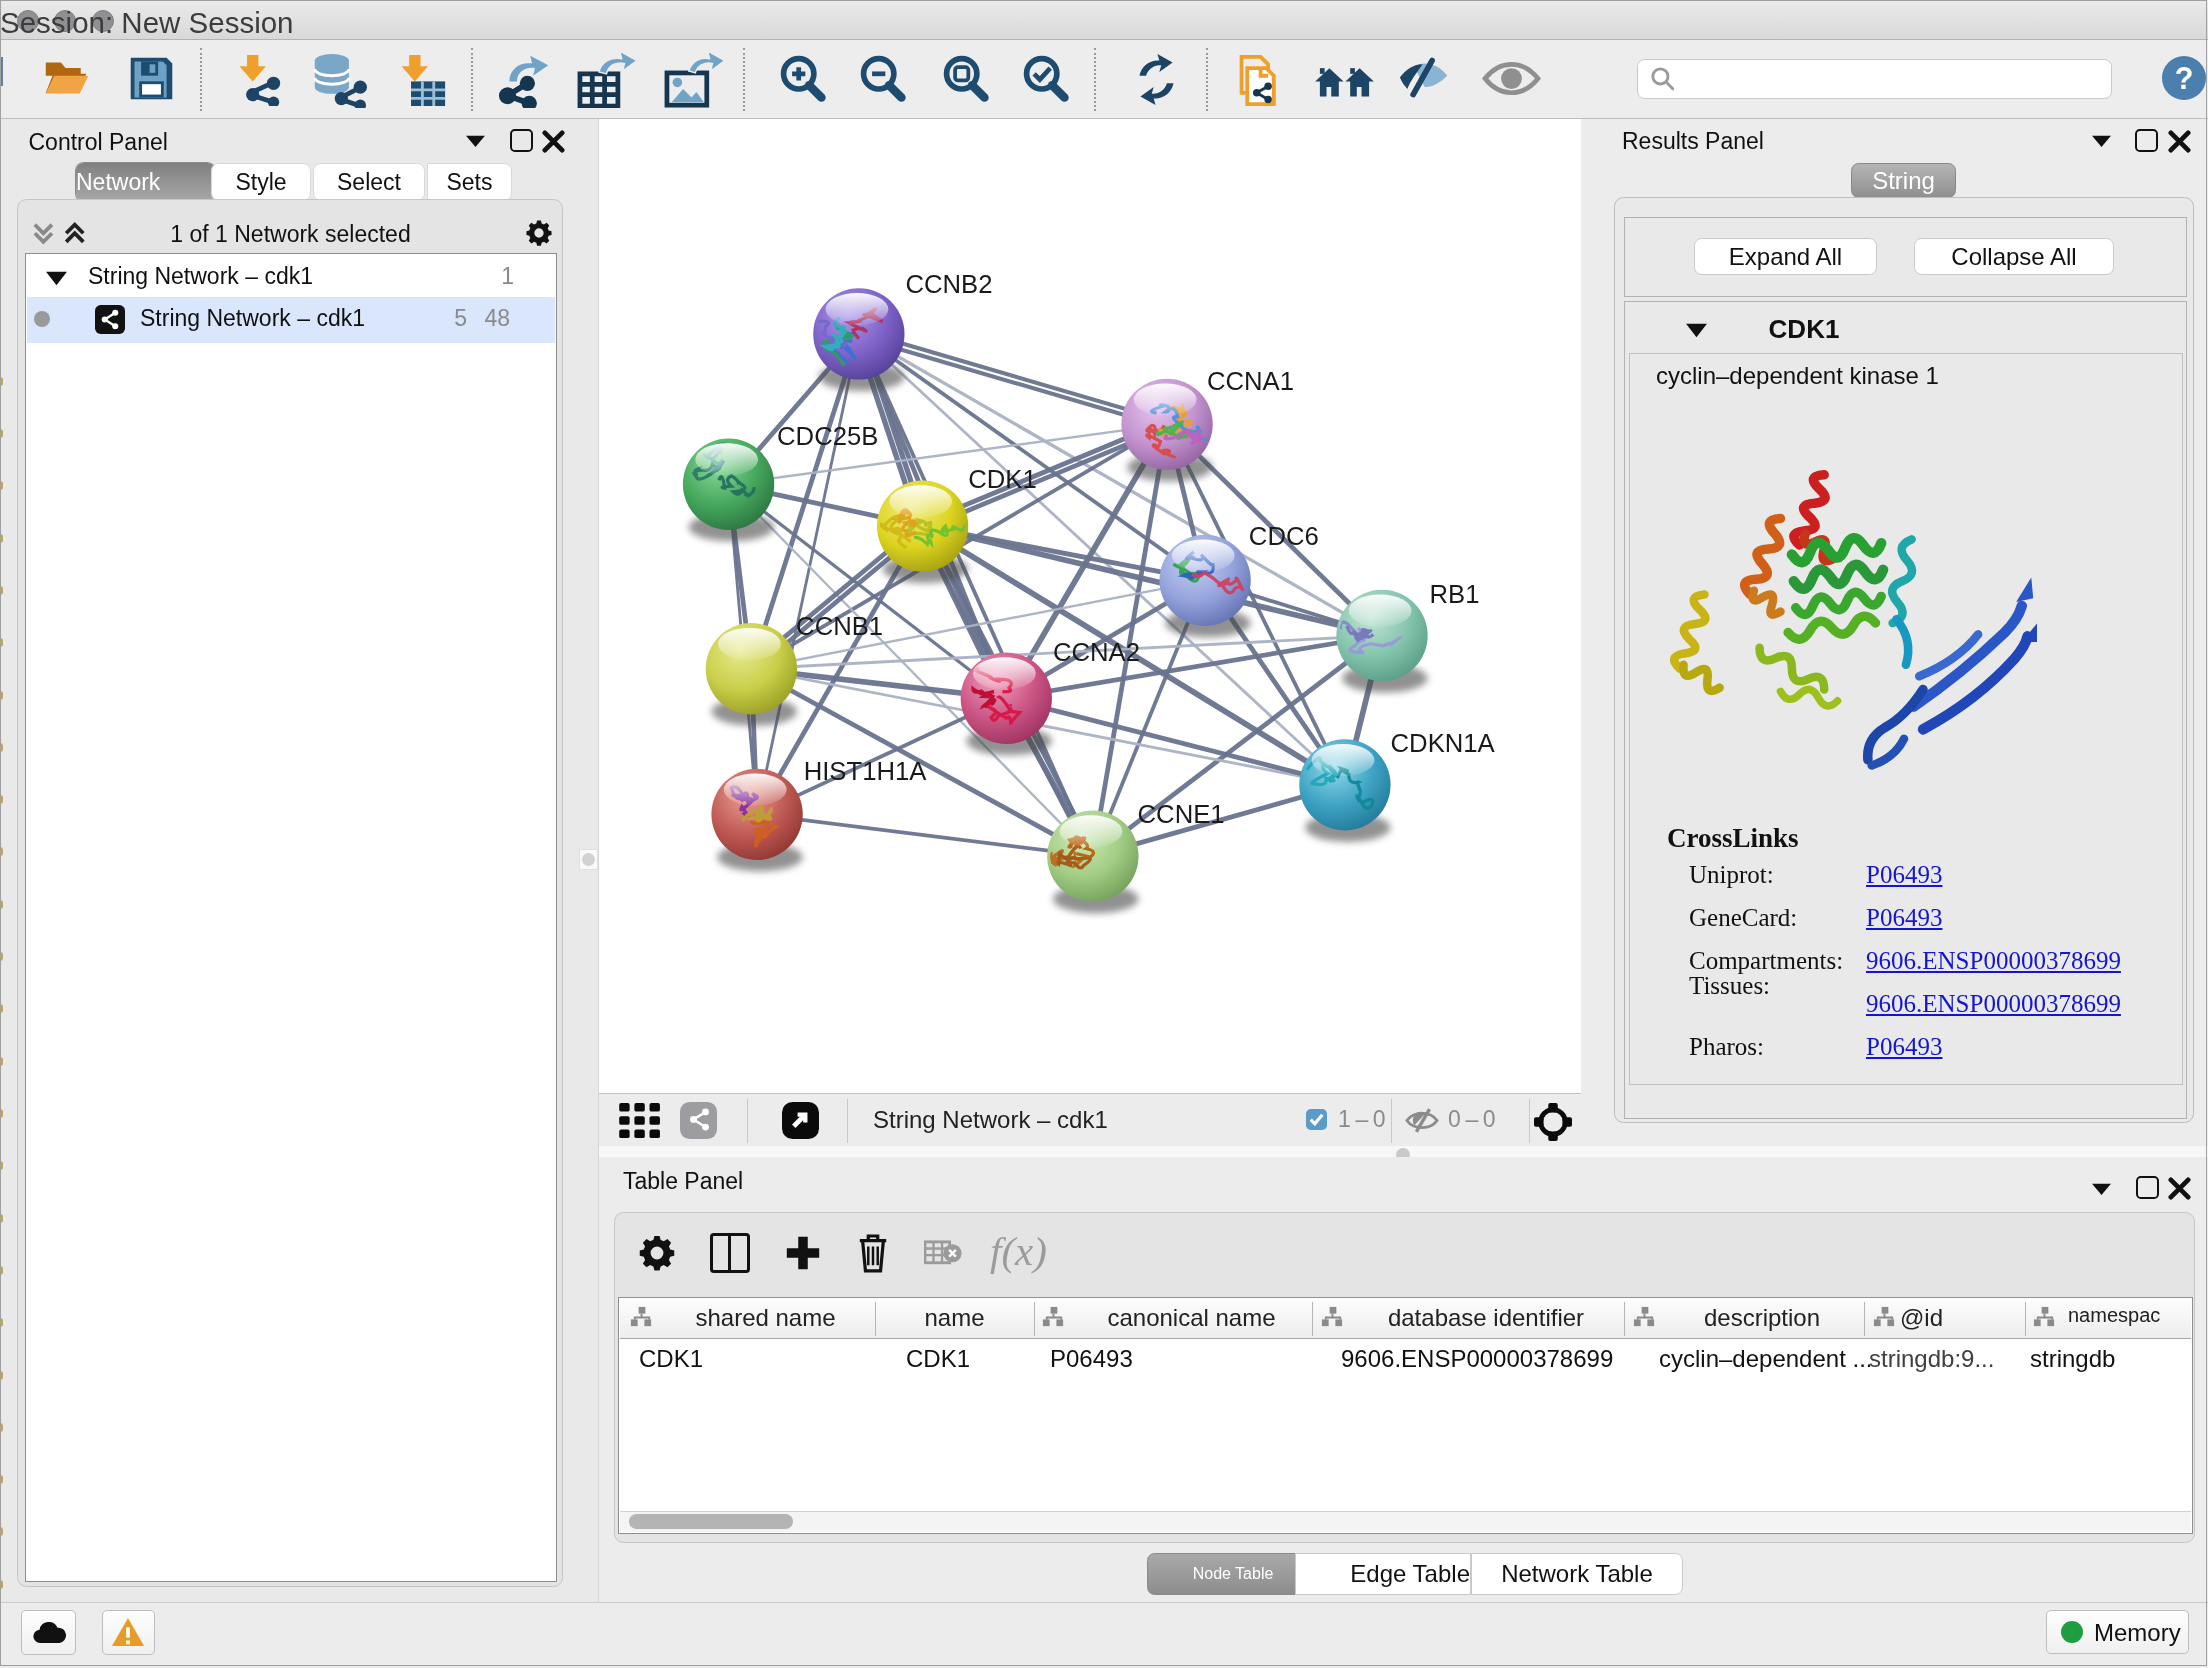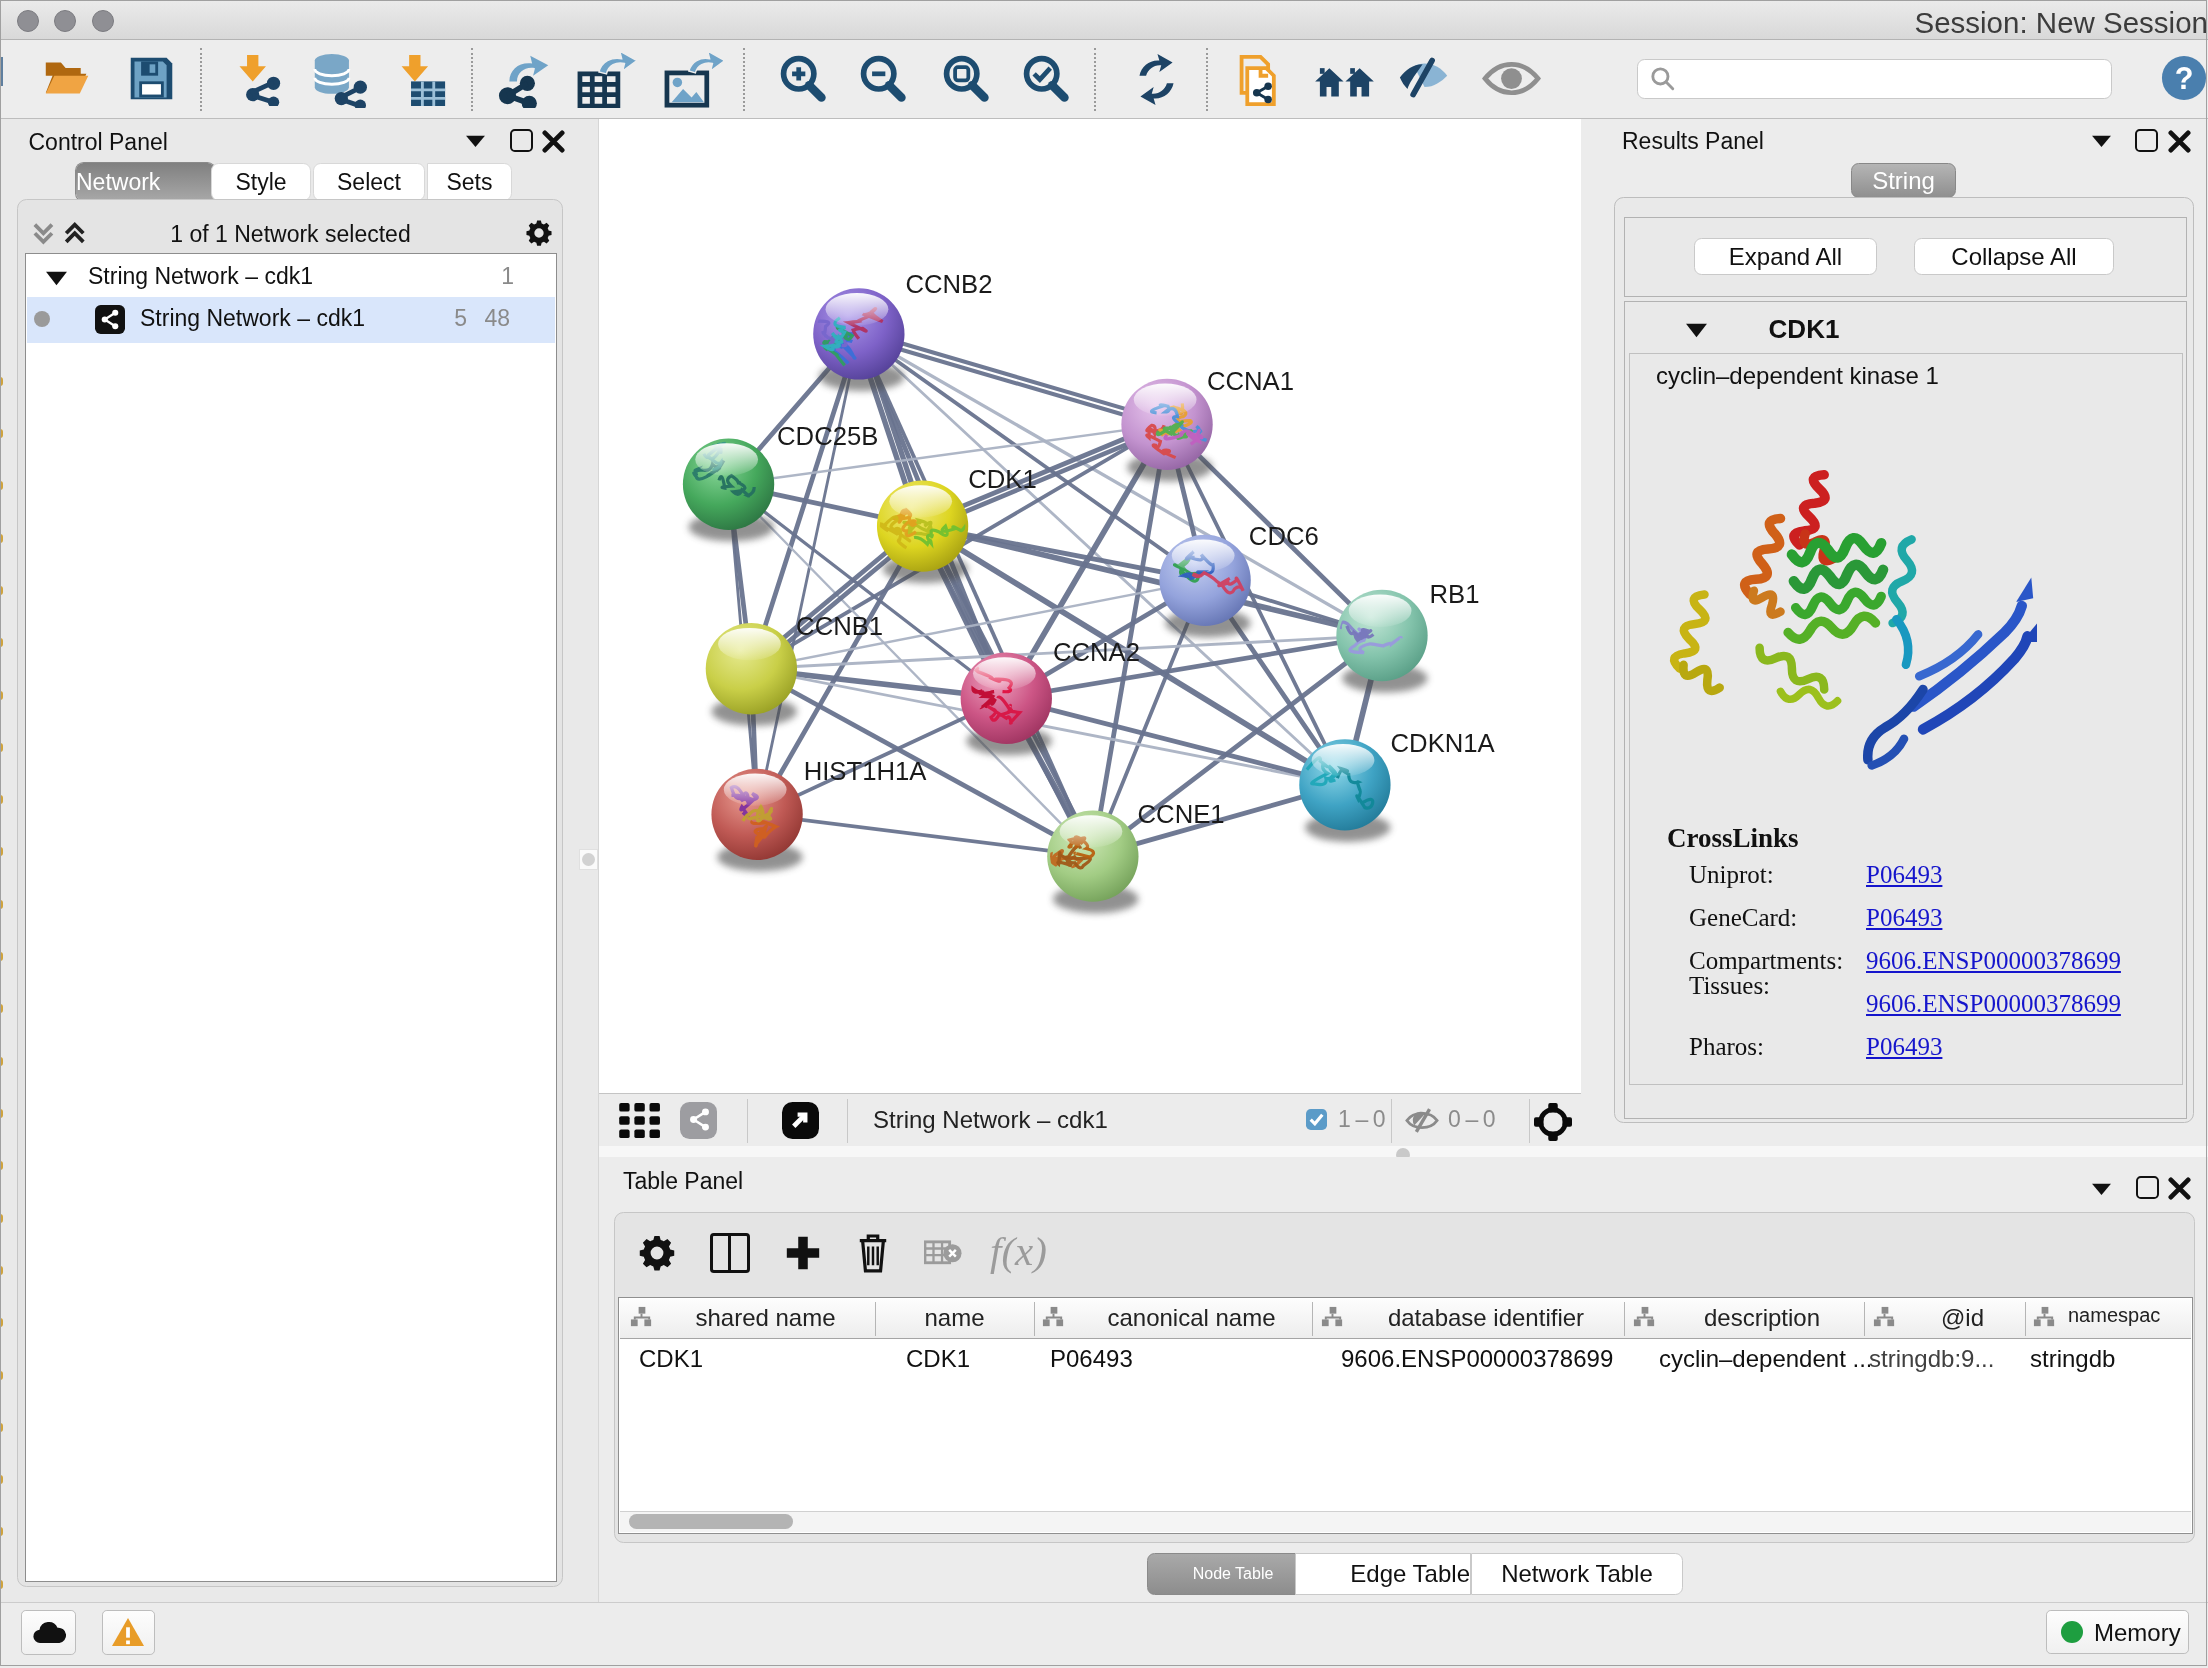--- a/index.html
+++ b/index.html
@@ -6,21 +6,21 @@
 html,body { width:2208px; height:1668px; overflow:hidden; }
 body { font-family:"Liberation Sans", sans-serif; background:#ececec; position:relative; }
 .abs { position:absolute; }
 
 
 #titlebar { left:0; top:0; width:2208px; height:40px;
   background:linear-gradient(#ebebeb,#d8d8d8);
   border-bottom:1px solid #b3b3b3; }
 .tl { position:absolute; top:9.5px; width:22px; height:22px; border-radius:50%;
   background:#8f8f94; border:1px solid #7c7c81; }
-#title { position:absolute; top:5.7px; left:0; width:2208px; text-align:right;
+#title { position:absolute; top:5.7px; left:0; width:2208px; text-align:left;
   font-size:29.5px; color:#3c3c3c; }
 
 
 #toolbar { left:0; top:40px; width:2208px; height:79px; background:#ededed;
   border-bottom:1.9px solid #bdbdbd; }
 .tsep { position:absolute; top:7.6px; height:63px; width:0;
   border-left:2.9px dotted #9a9a9a; }
 .ticon { position:absolute; top:13.3px; }
 #searchbox { position:absolute; left:1637px; top:19px; width:475px; height:40px;
   background:#fff; border:1.9px solid #c9c9c9; border-radius:7.6px; }
@@ -781,21 +781,21 @@
     </svg>
   <div style="position:absolute;left:1061px;top:147px;width:204px;text-align:center;font-size:24px;color:#222;">description</div>
   <svg class="treeic" style="position:absolute;left:1273px;top:148px;" width="25" height="25" viewBox="0 0 26 26">
       <g fill="#8a8a8a">
         <rect x="10" y="2" width="7" height="7"></rect>
         <rect x="2" y="15" width="7" height="7"></rect>
         <rect x="16" y="15" width="7" height="7"></rect>
         <path d="M13 9 v4 M6 15 v-2 h15 v2" stroke="#8a8a8a" stroke-width="2" fill="none"></path>
       </g>
     </svg>
-  <div style="position:absolute;left:1301px;top:147px;width:125px;text-align:center;font-size:24px;color:#222;">@id</div>
+  <div style="position:absolute;left:1301px;top:147px;width:125px;font-size:24px;color:#222;">@id</div>
   <svg class="treeic" style="position:absolute;left:1433px;top:148px;" width="25" height="25" viewBox="0 0 26 26">
       <g fill="#8a8a8a">
         <rect x="10" y="2" width="7" height="7"></rect>
         <rect x="2" y="15" width="7" height="7"></rect>
         <rect x="16" y="15" width="7" height="7"></rect>
         <path d="M13 9 v4 M6 15 v-2 h15 v2" stroke="#8a8a8a" stroke-width="2" fill="none"></path>
       </g>
     </svg>
   <div style="position:absolute;left:1469px;top:147px;font-size:20px;color:#222;">namespac</div>
 

